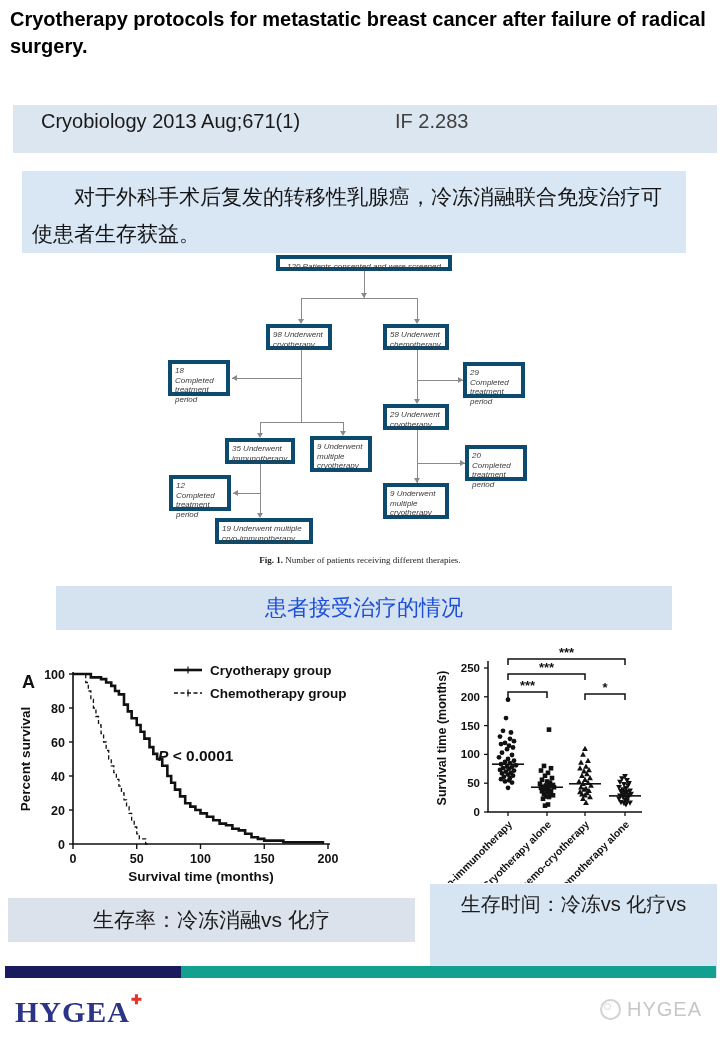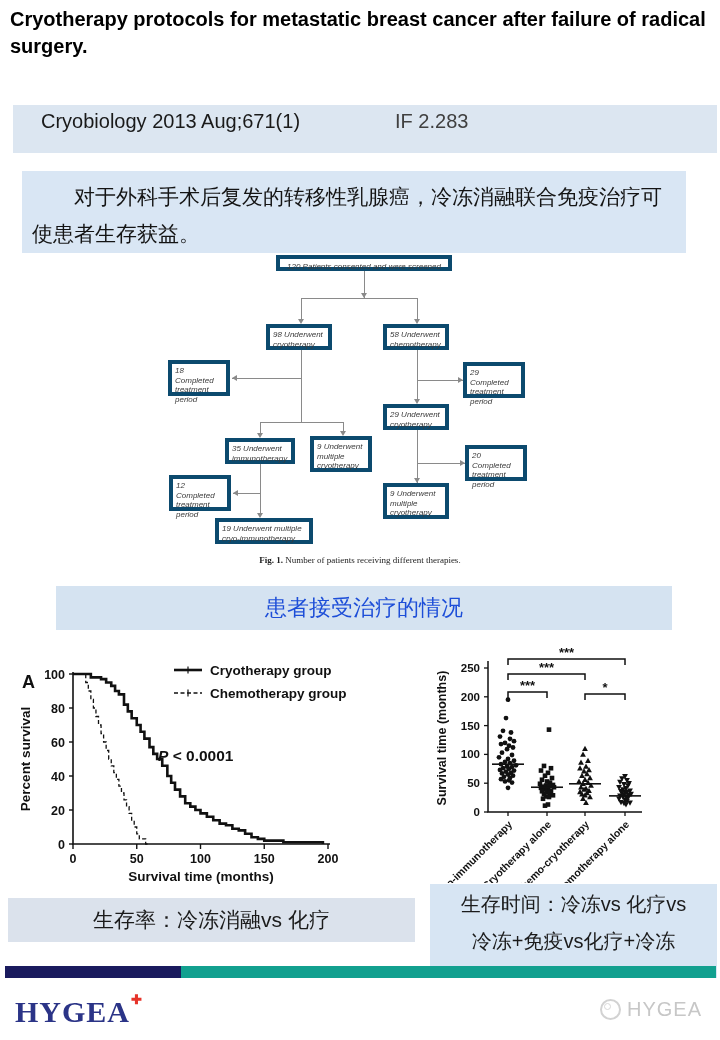--- a/index.html
+++ b/index.html
@@ -330,21 +330,20 @@
       <text x="116.5" y="27" text-anchor="middle" class="stars">***</text>
       <path d="M78,53L78,47L117,47L117,53" fill="none" stroke="#111" stroke-width="1.5"></path>
       <text x="97.5" y="45" text-anchor="middle" class="stars">***</text>
       <path d="M155,55L155,49L195,49L195,55" fill="none" stroke="#111" stroke-width="1.5"></path>
       <text x="175" y="47" text-anchor="middle" class="stars">*</text>
     </svg>
 
   <div class="caption-left">生存率：冷冻消融vs 化疗</div>
   <div class="caption-right">
     <div>生存时间：冷冻vs 化疗vs</div>
-    <div>冷冻+免疫vs化疗+冷冻</div>
   </div>
 
   <div class="bar-navy"></div>
   <div class="bar-teal"></div>
 
   <div class="logo"><span>HYGEA</span><span class="cross">✚</span></div>
 
   <div class="watermark">
     <span class="wm-circle"></span>
     <span class="wm-text">HYGEA</span>

